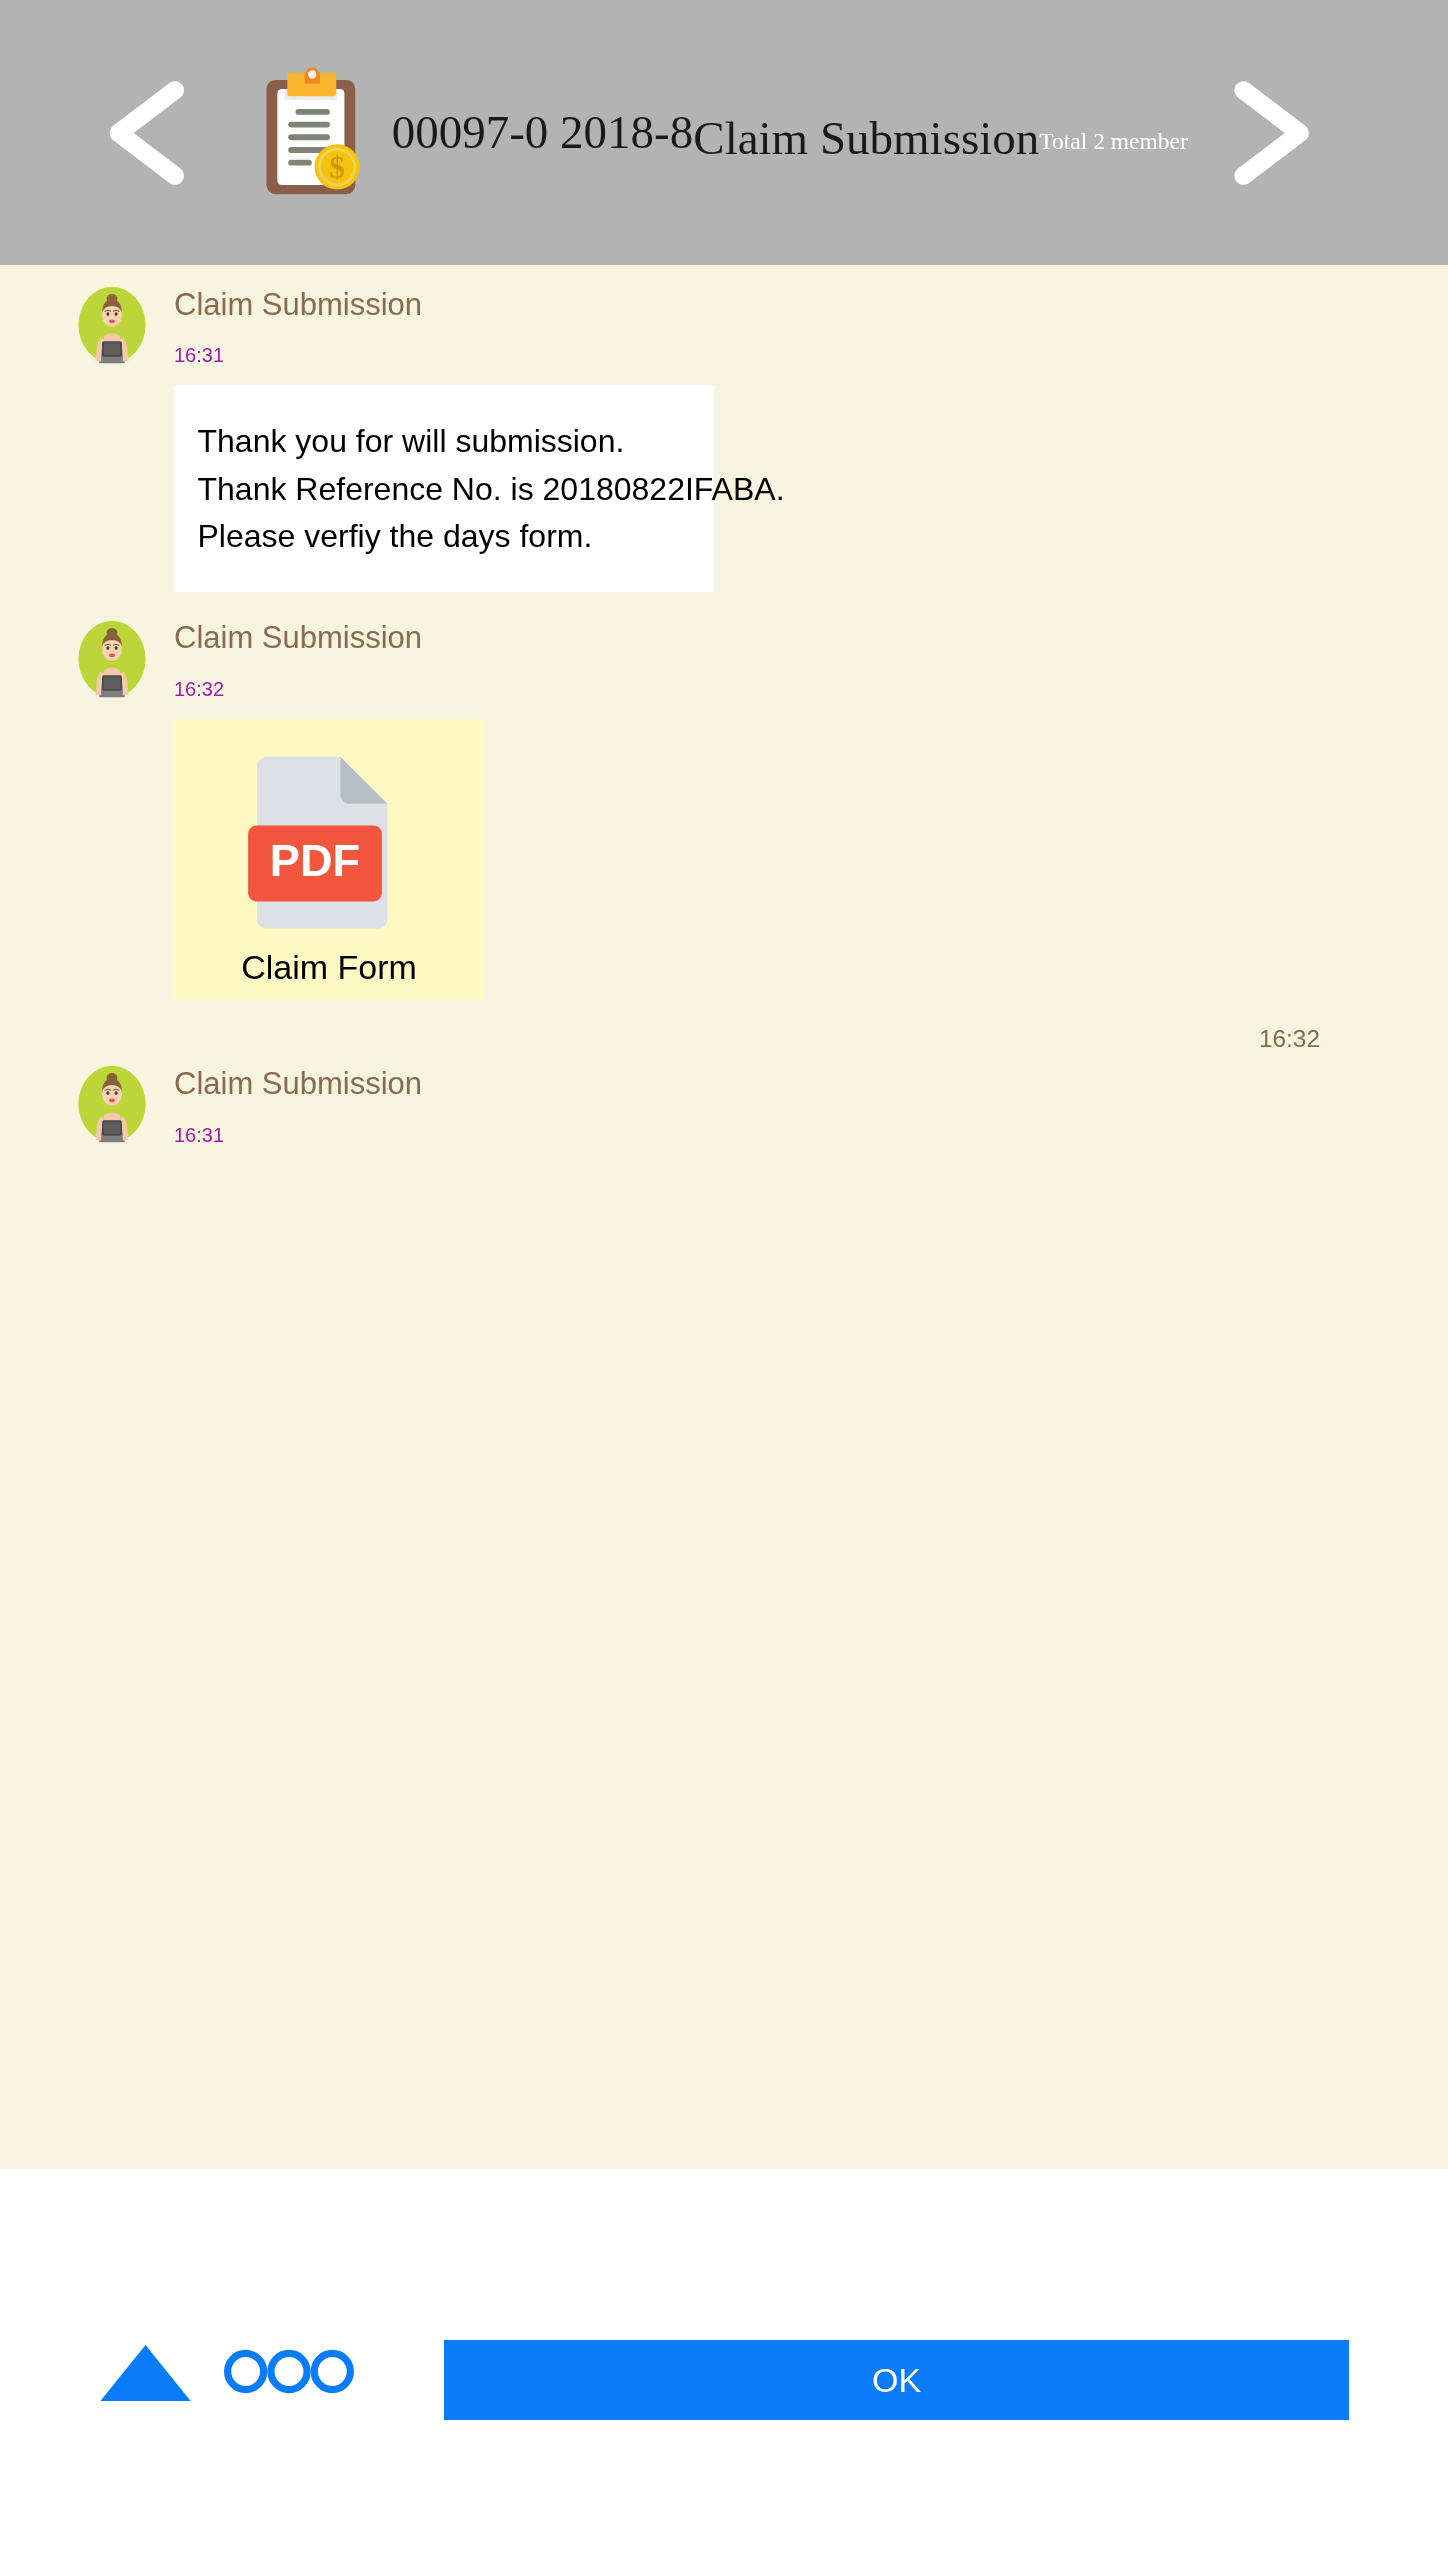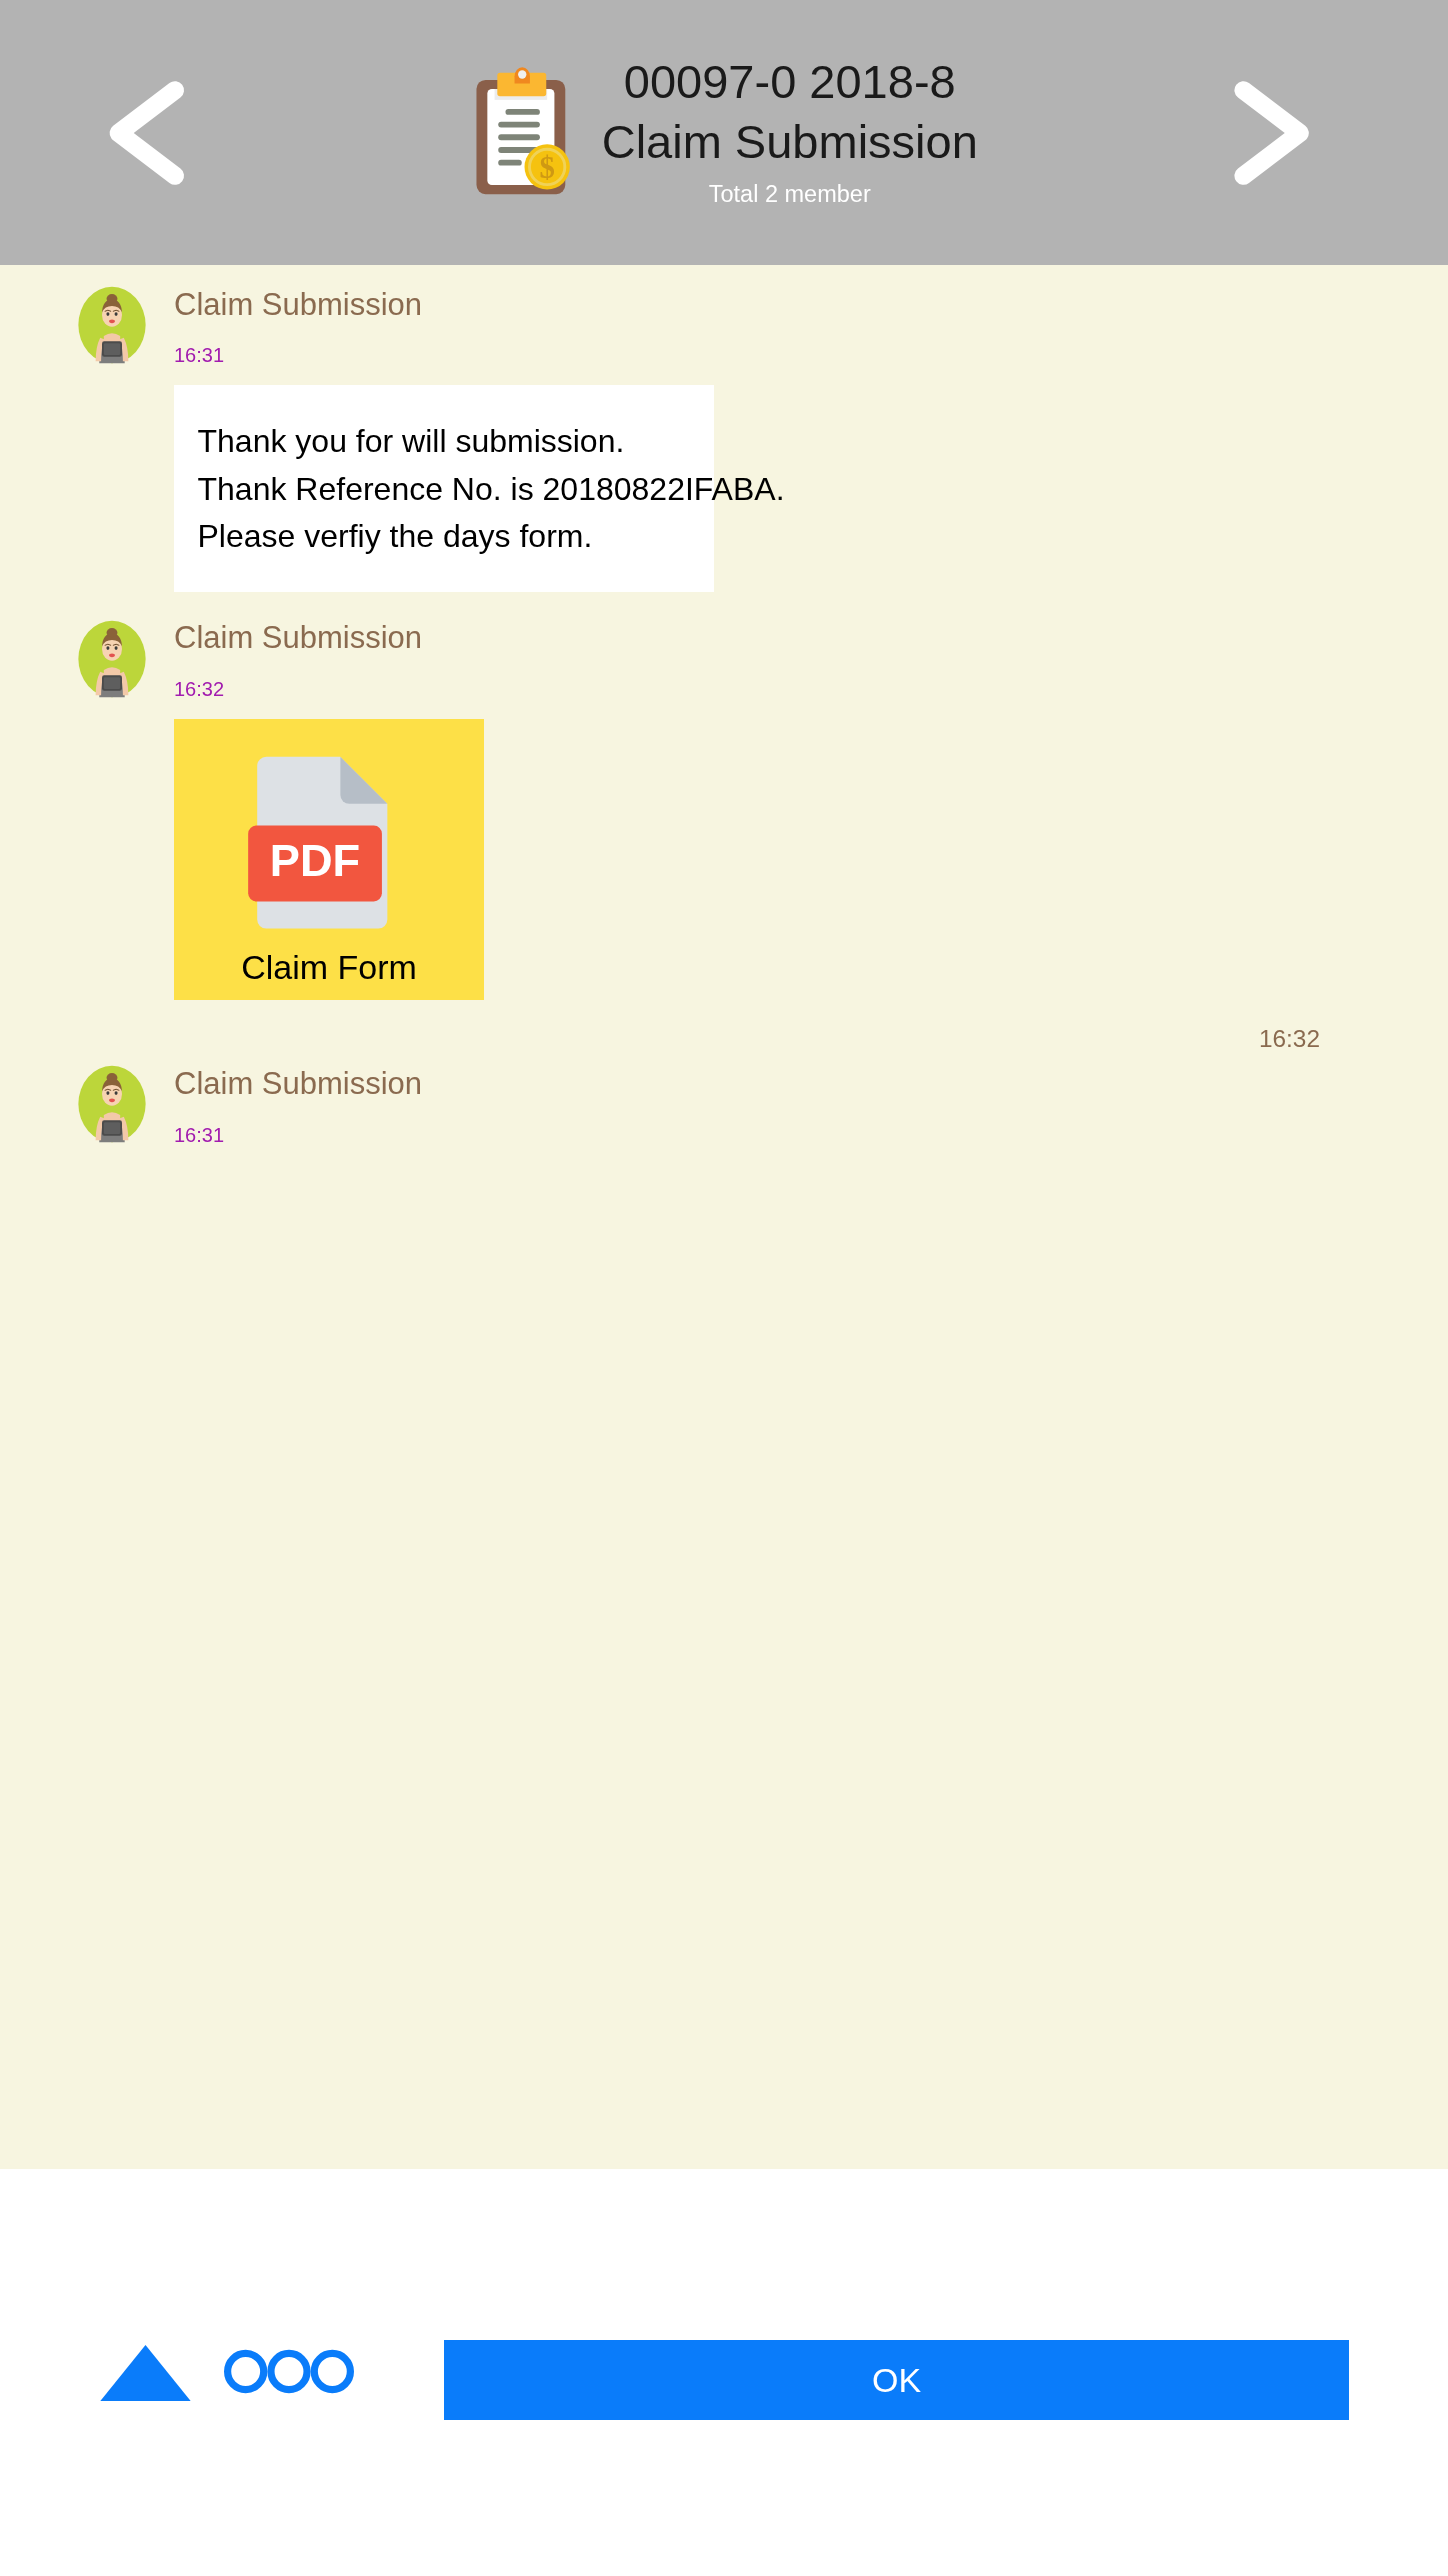--- a/index.html
+++ b/index.html
@@ -24,21 +24,21 @@
   .nav-prev{left:95px;}
   .nav-next{left:1218px;}
   .nav-chev svg{width:100%;height:100%;display:block;}
 
   .head-center{
     position:absolute;left:0;right:0;top:0;bottom:0;
     display:flex;align-items:center;justify-content:center;gap:23.5px;
   }
   .clipboard-icon{width:107px;height:145px;position:relative;flex:0 0 auto;}
   .clipboard-icon svg{width:100%;height:100%;display:block;}
-  .head-text{display:flex;flex-direction:column;align-items:center;justify-content:center;line-height:1;}
+  .head-text{display:flex;flex-direction:row;align-items:center;justify-content:center;line-height:1;font-family:Liberation Serif, serif;}
   .head-title1{font-size:47px;color:#1a1a1a;font-weight:400;letter-spacing:0px;white-space:nowrap;}
   .head-title2{font-size:47px;color:#1a1a1a;font-weight:400;margin-top:12.7px;white-space:nowrap;}
   .head-sub{font-size:23.5px;color:#ffffff;margin-top:18px;white-space:nowrap;}
 
   
   .chat{
     flex:1 1 auto;background:#f7f5e0;position:relative;
     padding:0 0 0 0;overflow:hidden;
   }
   .msg-row{display:flex;align-items:flex-start;padding-left:72px;}
@@ -61,21 +61,21 @@
   }
   .bubble p{
     margin:0;font-size:32px;line-height:1.48;color:#000000;
     white-space:nowrap;
   }
   .bubble-1{width:480px;}
   .bubble-3{width:503px;}
 
   
   .pdf-card{
-    background:#fde047;margin-top:20px;width:310px;
+    background:#fef9c3;margin-top:20px;width:310px;
     padding:27px 0 16.3px 0;display:flex;flex-direction:column;align-items:center;
     cursor:pointer;
   }
   .pdf-icon{width:181px;height:188px;}
   .pdf-icon svg{width:100%;height:100%;display:block;}
   .pdf-label{font-size:34px;color:#000000;margin-top:16px;line-height:1;}
 
   
   .msg-right{
     display:flex;flex-direction:column;align-items:flex-end;

